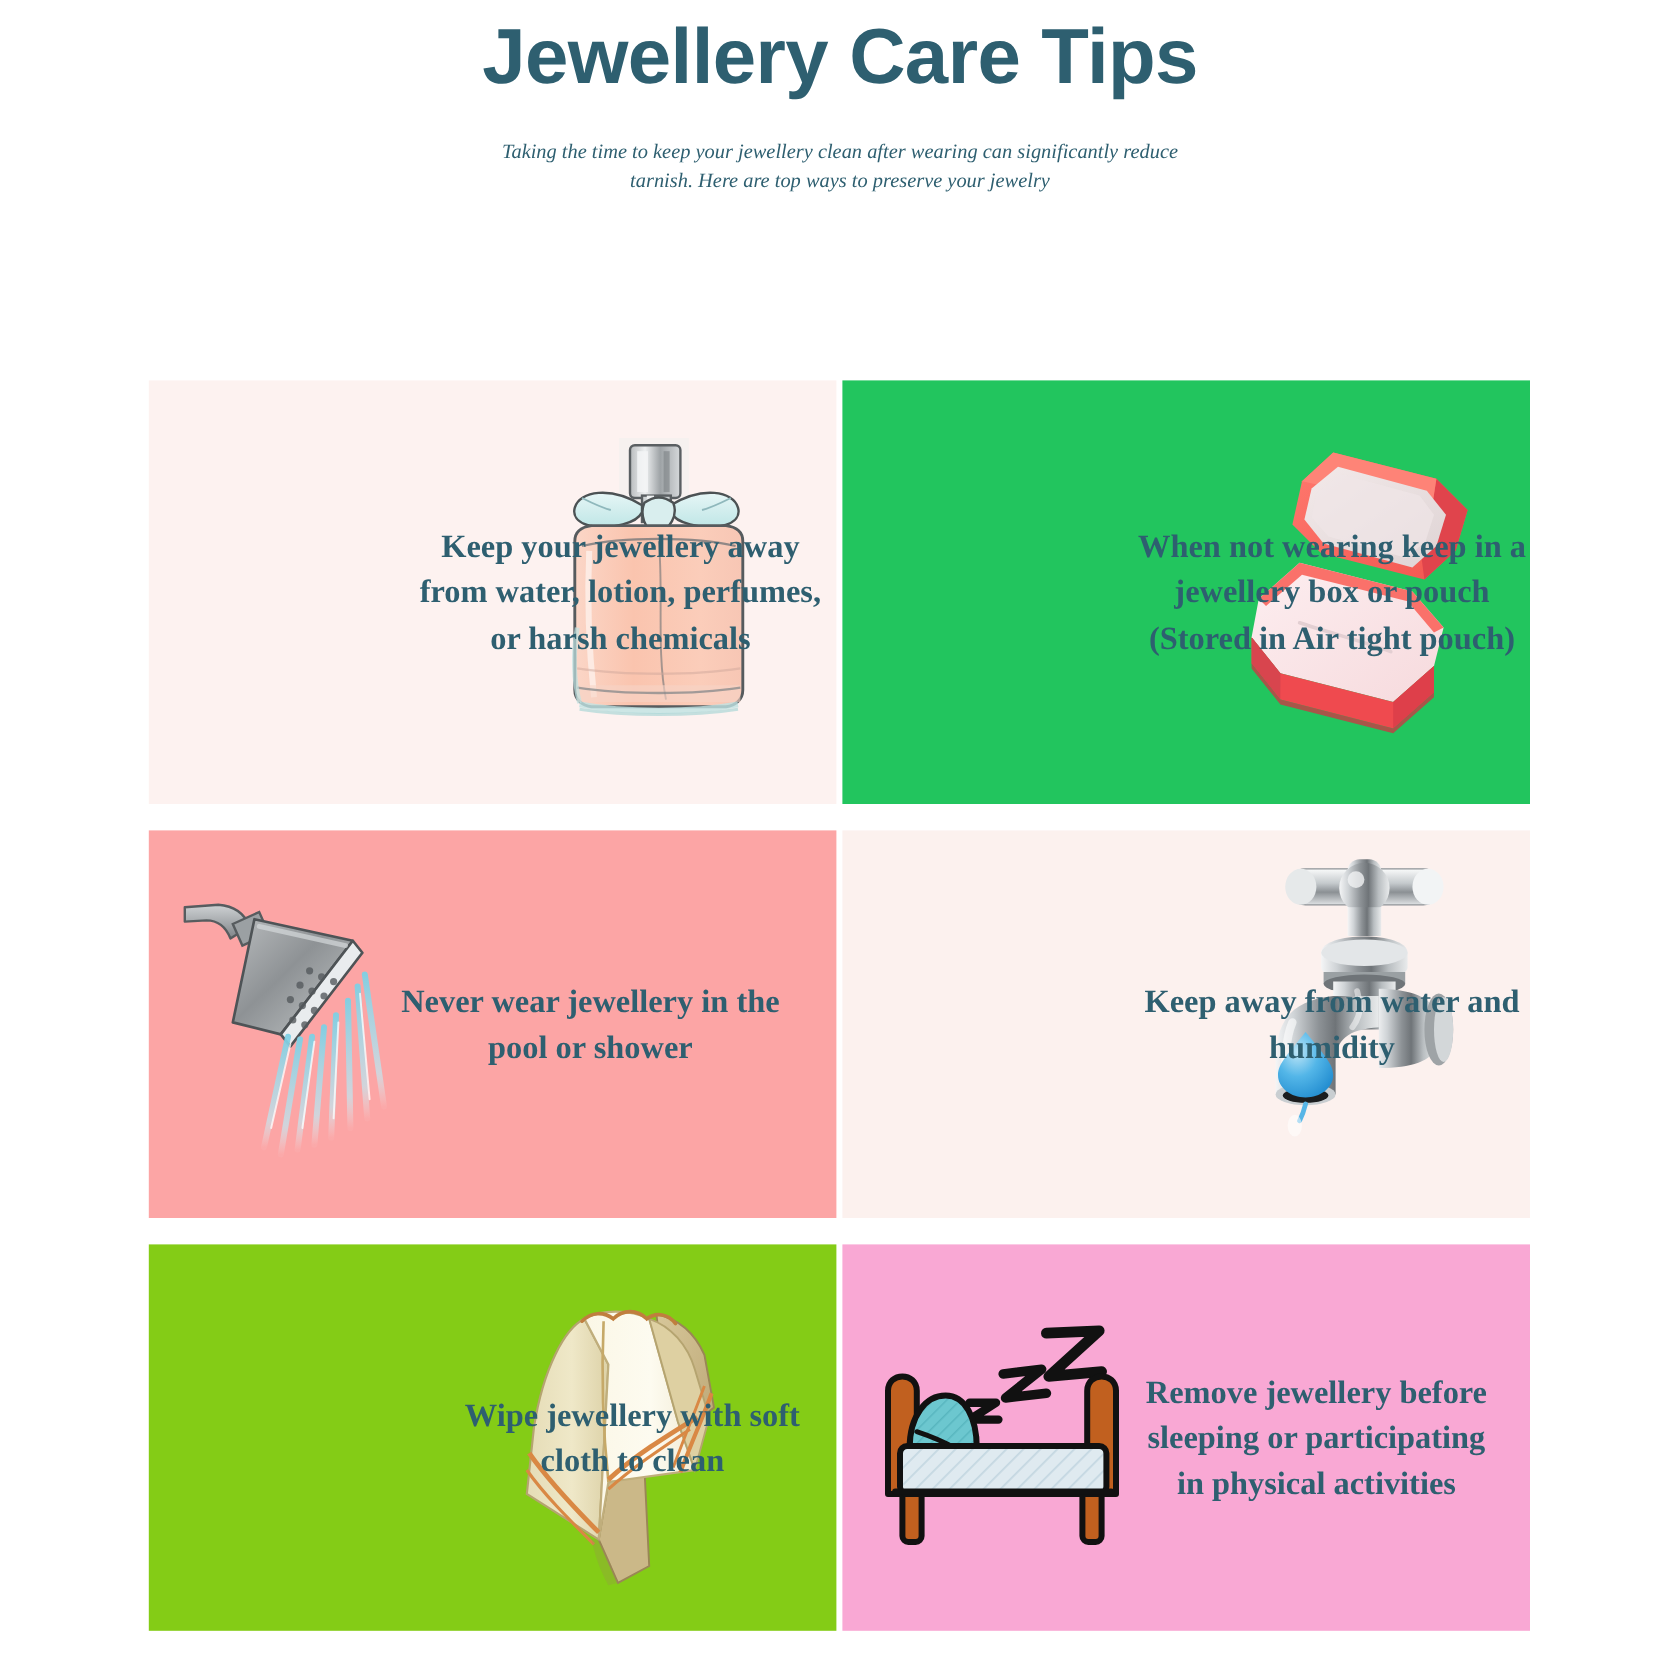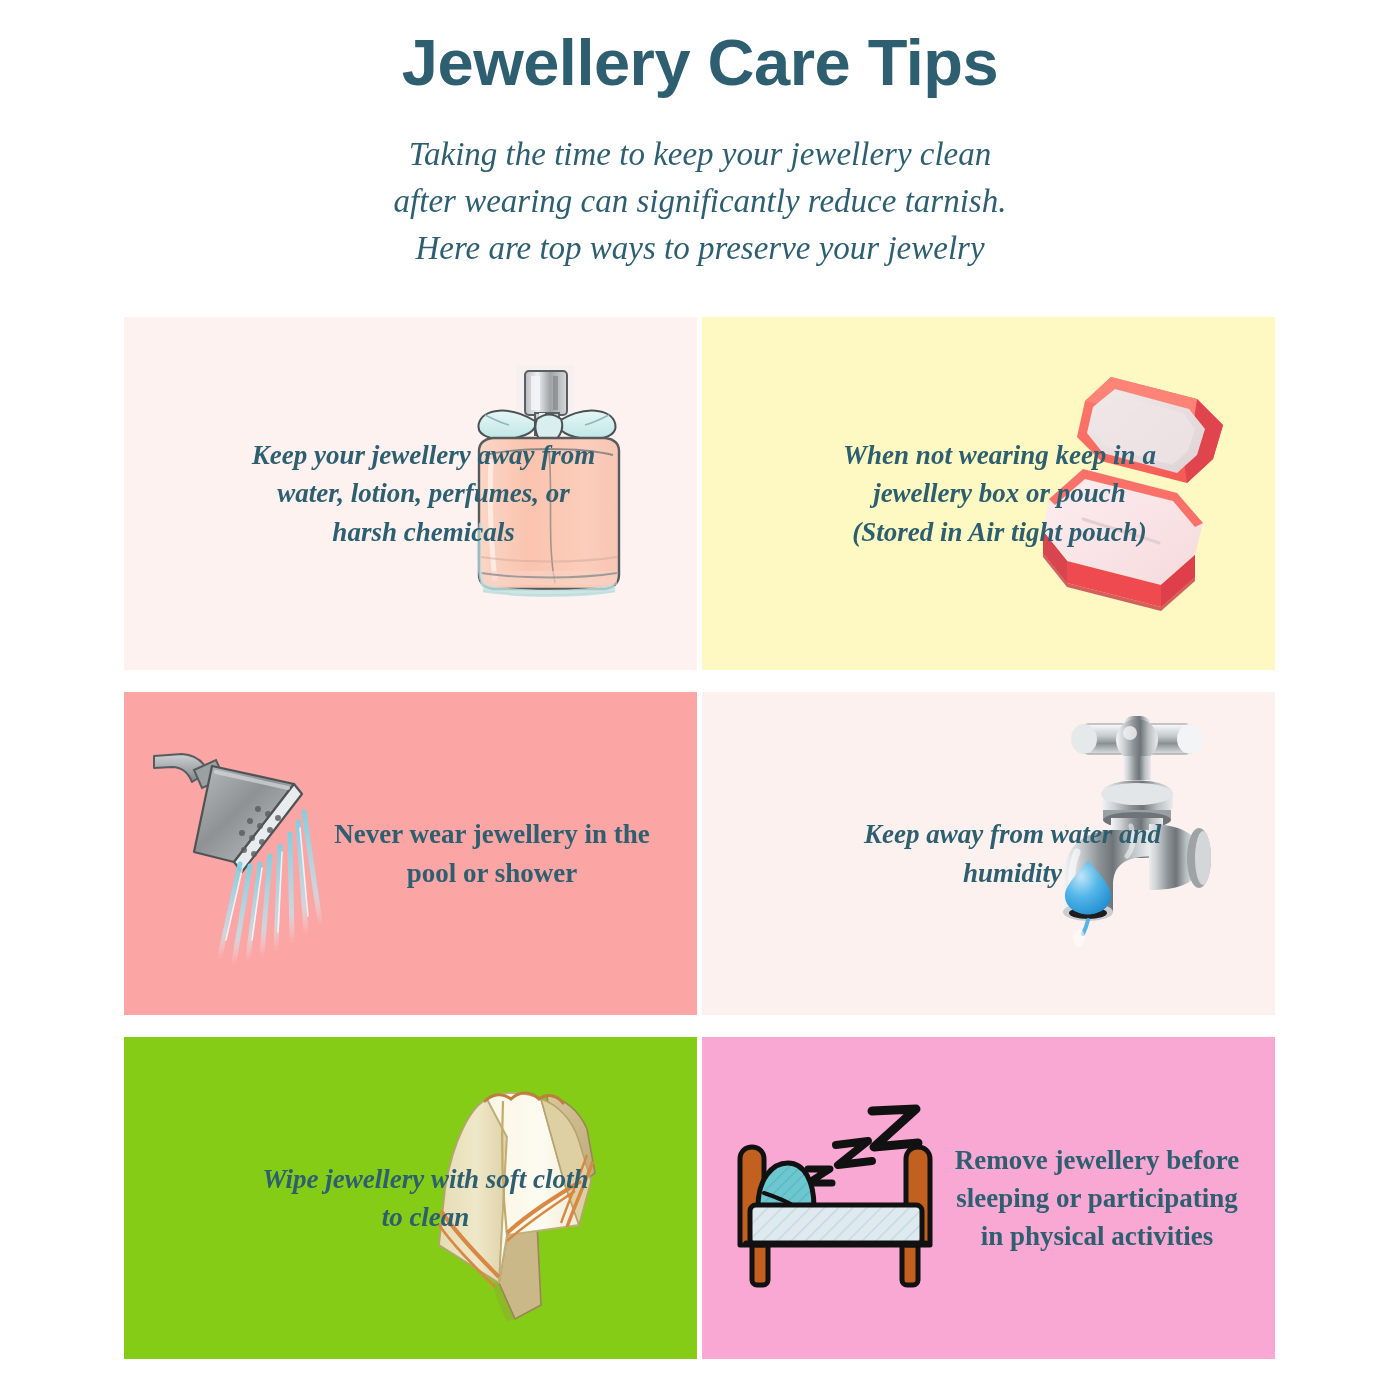--- a/index.html
+++ b/index.html
@@ -5,35 +5,35 @@
   * { margin:0; padding:0; box-sizing:border-box; }
   html, body { width:1400px; height:1400px; }
   body {
     background:#ffffff;
     font-family:"Liberation Serif", serif;
     overflow:hidden;
   }
   .page { position:relative; width:1400px; height:1400px; }
 
   
-  .header { padding-top:22px; text-align:center; }
+  .header { padding-top:6px; text-align:center; }
   .title {
     font-family:"Liberation Sans", sans-serif;
     font-weight:700;
     font-size:65px;
     letter-spacing:-0.5px;
     color:#2e5f70;
     line-height:1.25;
   }
   .subtitle {
     margin:28px auto 0;
     width:620px;
     font-family:"Liberation Serif", serif;
     font-style:italic;
-    font-size:33px;
+    font-size:17px;
     line-height:1.42;
     color:#2e5f70;
   }
 
   
   .grid {
     position:absolute;
     left:124px;
     top:317px;
     width:1151px;
@@ -51,35 +51,35 @@
   }
   .card-text {
     font-family:"Liberation Serif", serif;
     font-weight:700;
     color:#2e5f70;
     font-size:27px;
     line-height:1.42;
     text-align:center;
     z-index:2;
   }
-  .card.text-left  { justify-content:center;font-style:italic; }
+  .card.text-left  { justify-content:flex-end; }
   .card.text-right { justify-content:flex-end; }
   .art {
     position:absolute;
     z-index:1;
     pointer-events:none;
   }
 
   
   .c1 { background:#fdf2f0; }
   .c1 .card-text { width:360px; margin-left:26px; }
   .c1 .art { right:48px; top:26px; width:200px; height:270px; }
 
   
-  .c2 { background:#fef9c3; }
+  .c2 { background:#22c55e; }
   .c2 .card-text { width:330px; margin-left:22px; }
   .c2 .art { right:18px; top:42px; width:230px; height:250px; }
 
   
   .c3 { background:#fca5a5; }
   .c3 .card-text { width:330px; margin-right:40px; }
   .c3 .art { left:22px; top:42px; width:230px; height:240px; }
 
   
   .c4 { background:#fcf1ee;padding-left:18px; }

